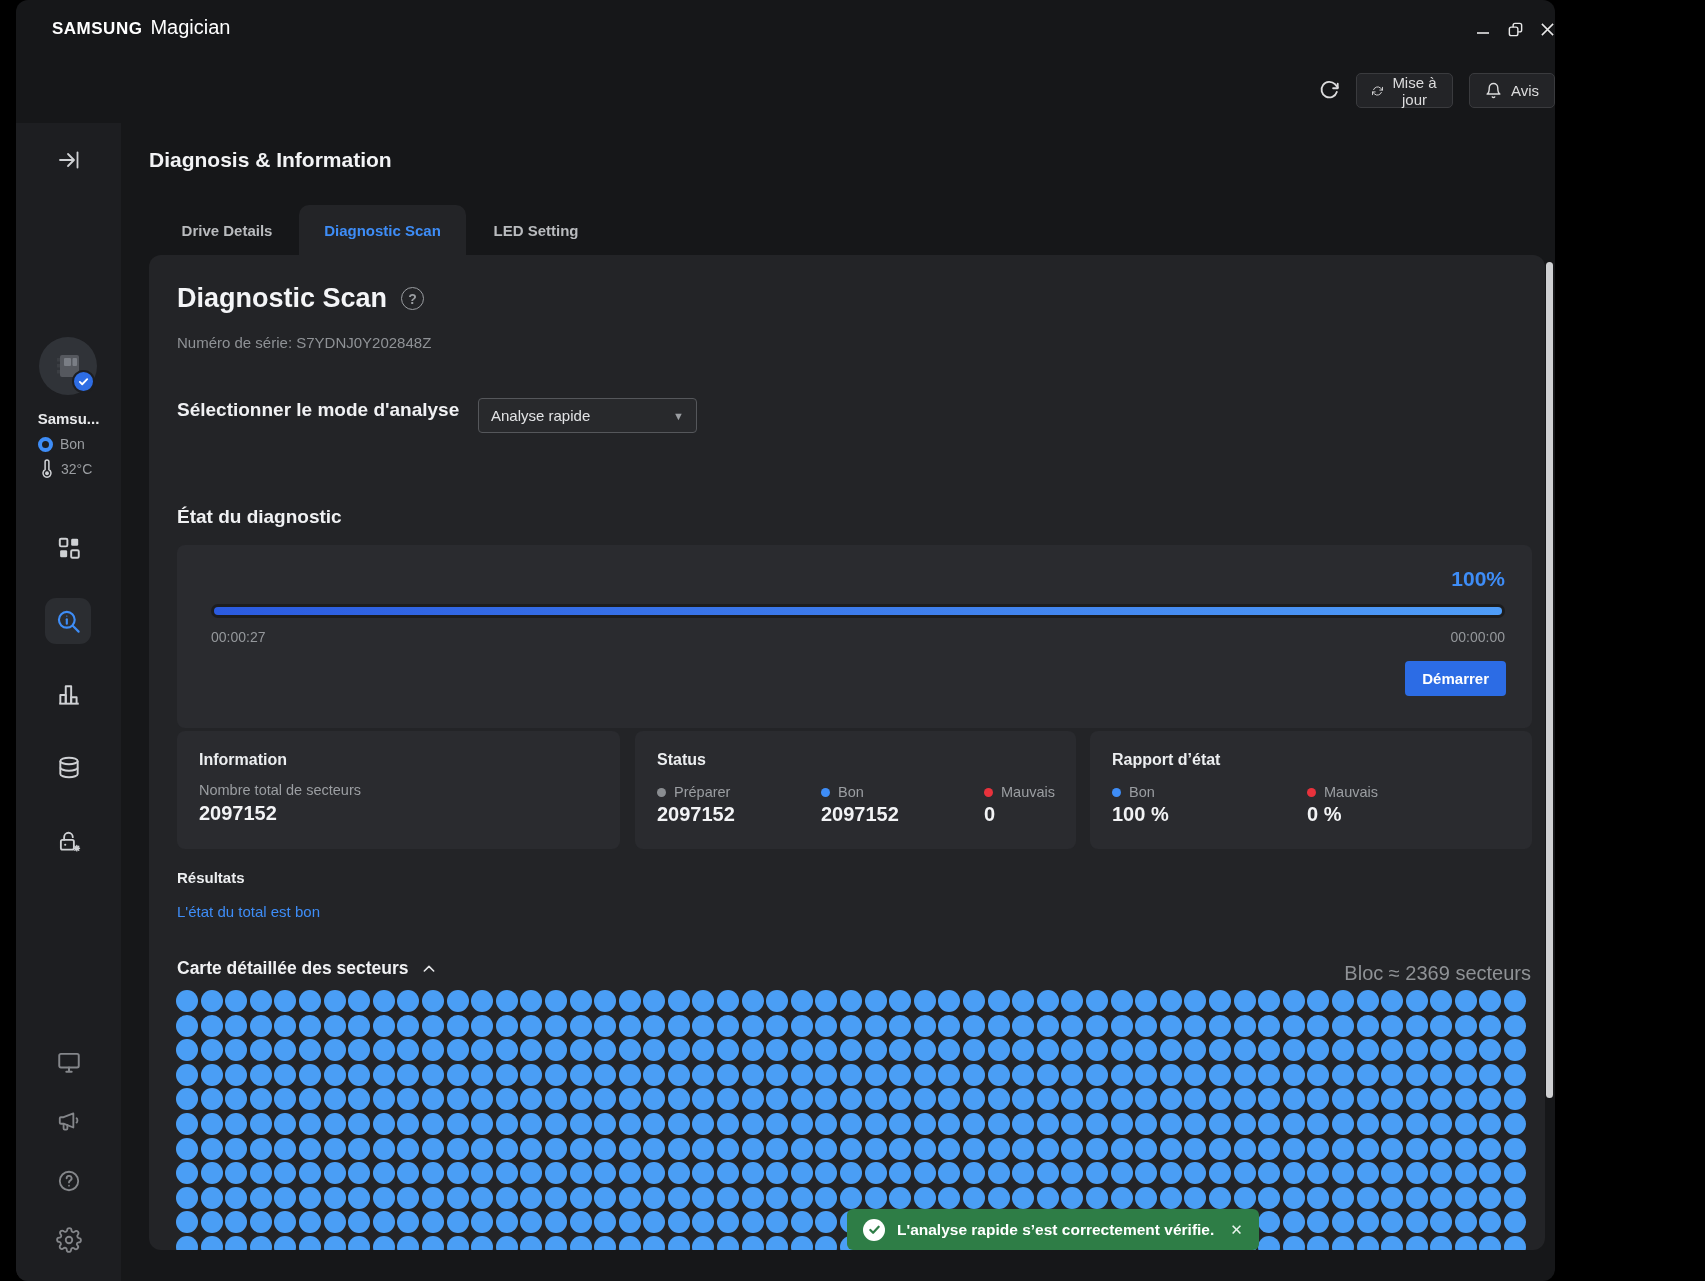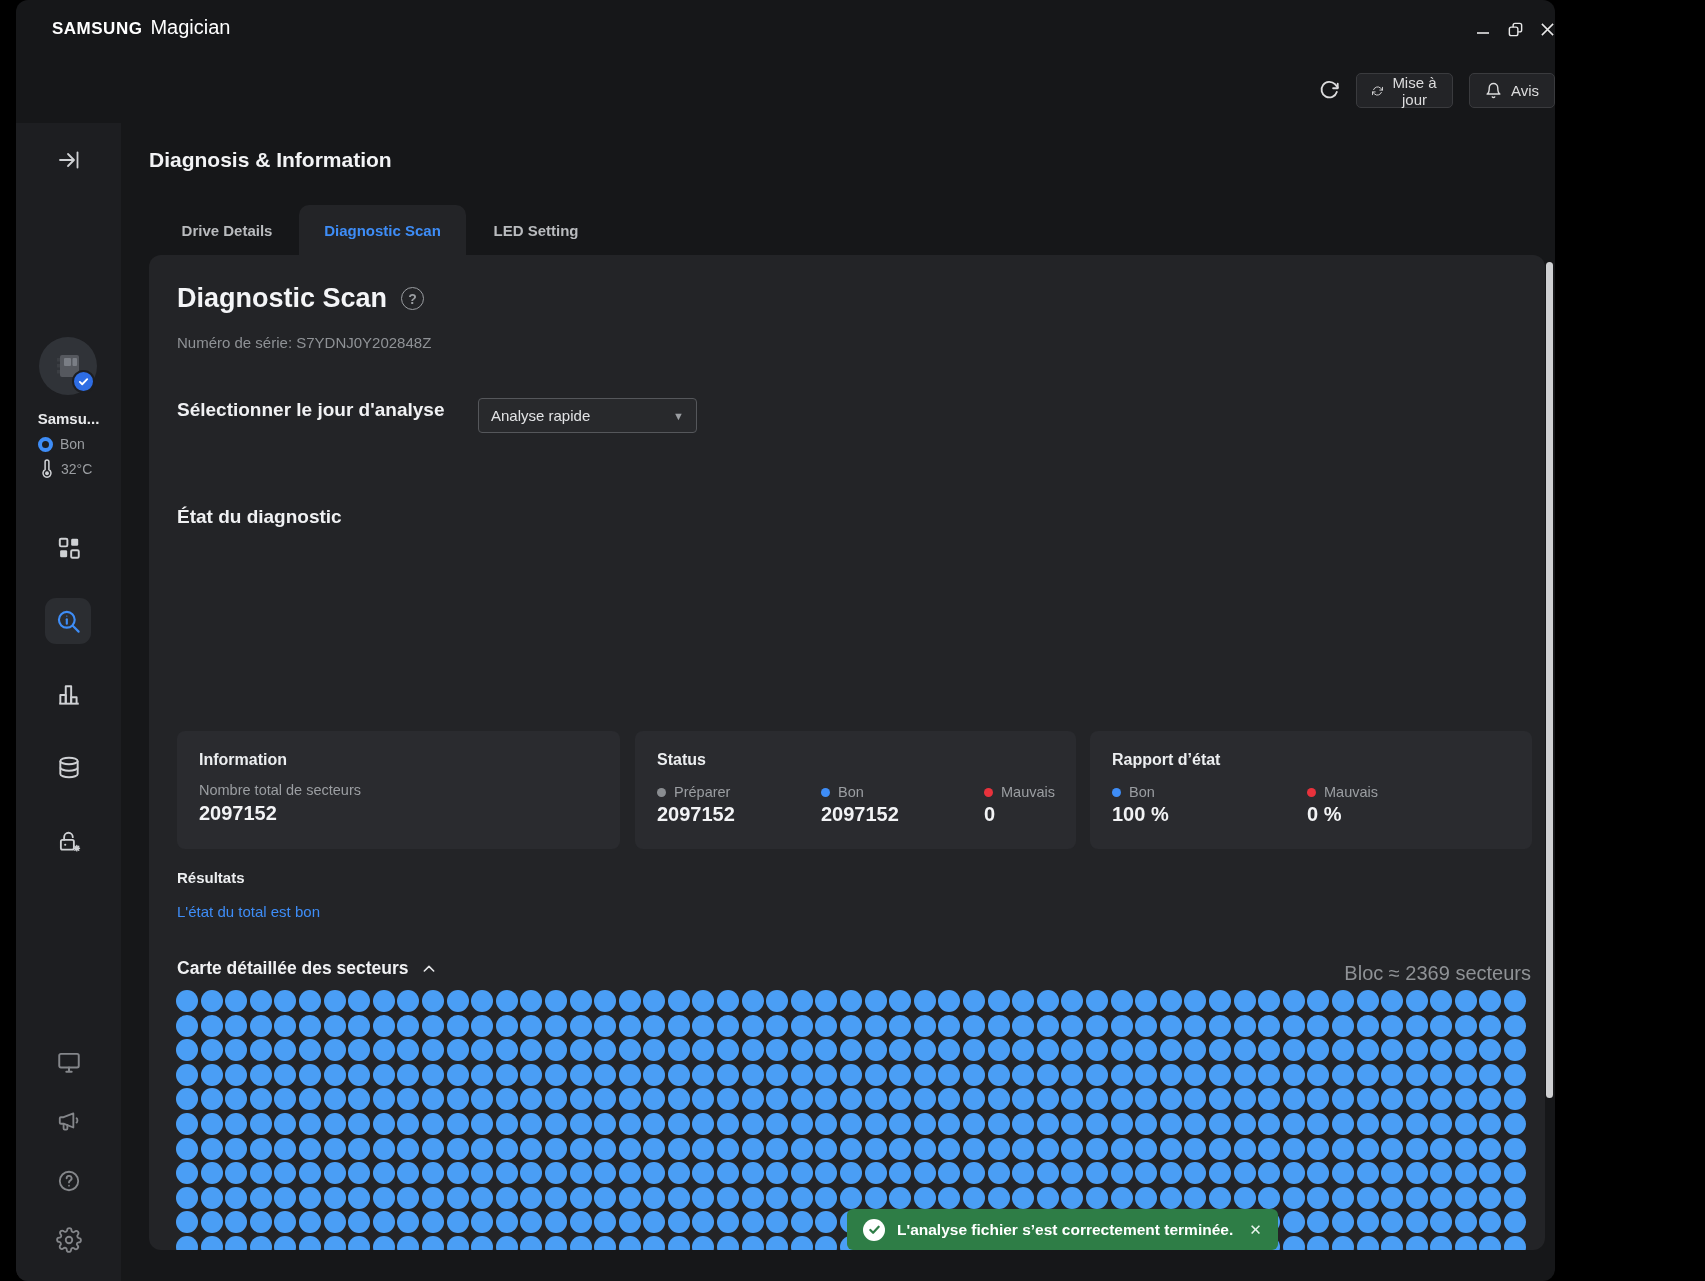--- a/index.html
+++ b/index.html
@@ -275,29 +275,38 @@
 
   <div id="panel" class="abs">
 
     <div class="abs scan-title">
       <span>Diagnostic Scan</span>
       <span class="qmark">?</span>
     </div>
 
     <div class="abs serial">Numéro de série: S7YDNJ0Y202848Z</div>
 
-    <div class="abs mode-label">Sélectionner le jour d'analyse</div>
+    <div class="abs mode-label">Sélectionner le mode d'analyse</div>
     <div class="abs select">
       <span>Analyse rapide</span>
       <span class="caret">▼</span>
     </div>
 
 
     <div class="abs sec-title">État du diagnostic</div>
 
+    <div class="abs pcard">
+      <div class="pct">100%</div>
+      <div class="ptrack">
+        <div class="pfill"></div>
+      </div>
+      <div class="ptime" style="left:34px;">00:00:27</div>
+      <div class="ptime" style="right:27px;">00:00:00</div>
+      <button class="startbtn">Démarrer</button>
+    </div>
 
     <div class="icard" style="left:28px; width:443px;">
       <h3>Information</h3>
       <div class="metric-label">Nombre total de secteurs</div>
       <div class="metric-value">2097152</div>
     </div>
 
     <div class="icard" style="left:486px; width:441px;">
       <h3>Status</h3>
       <div class="stat-item" style="left:22px;">
@@ -959,19 +968,19 @@
         <span class="sdot" style="background: rgb(74, 158, 245);"></span>
         <span class="sdot" style="background: rgb(74, 158, 245);"></span>
       </div>
 
     <div class="abs toast">
       <span class="chk">
         <svg width="13" height="13" viewBox="0 0 14 14" fill="none" stroke="currentColor" stroke-width="2.4" stroke-linecap="round" stroke-linejoin="round">
             <path d="M2.5 7.5l3 3 6-6.5"></path>
           </svg>
       </span>
-      <span class="msg">L'analyse fichier s’est correctement terminée.</span>
+      <span class="msg">L'analyse rapide s’est correctement vérifie.</span>
       <button class="close">✕</button>
     </div>
   </div>
 
   <div class="abs scrollthumb"></div>
 </div>
 
 </body></html>

